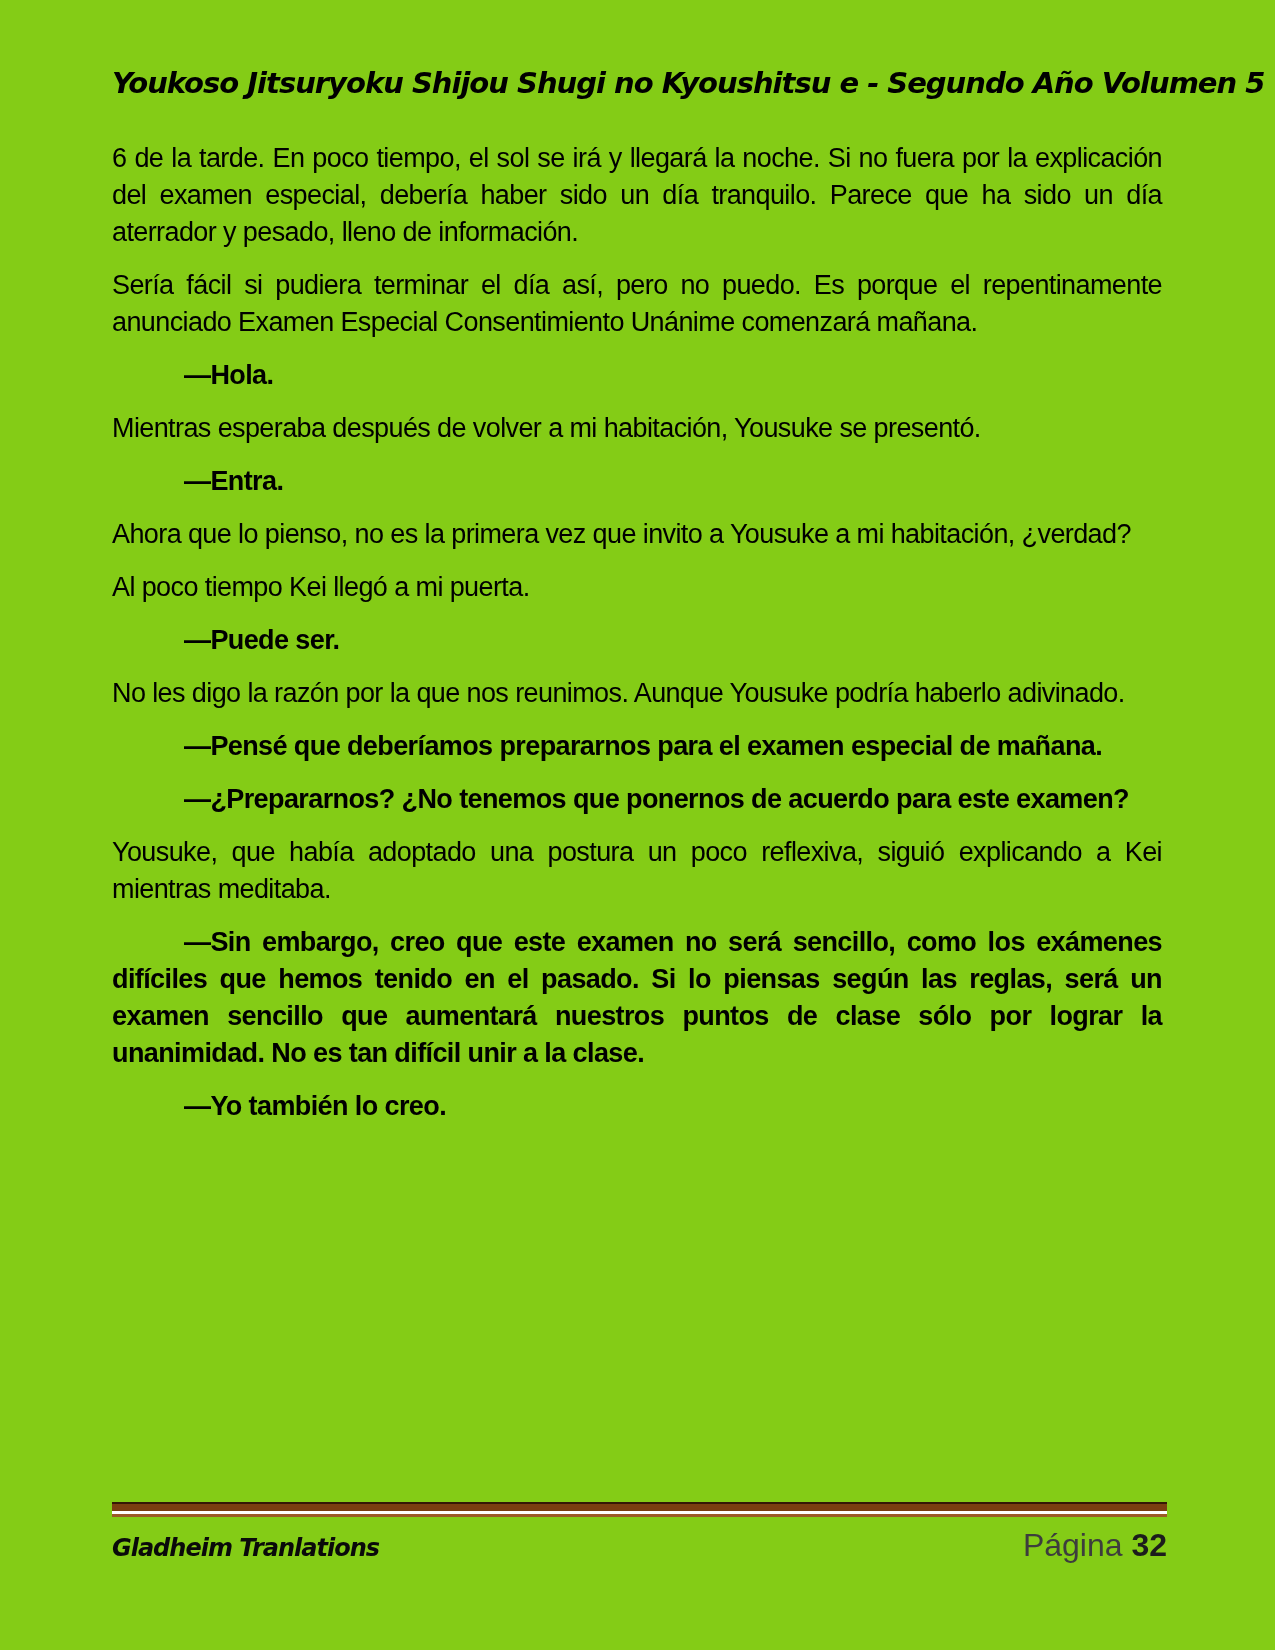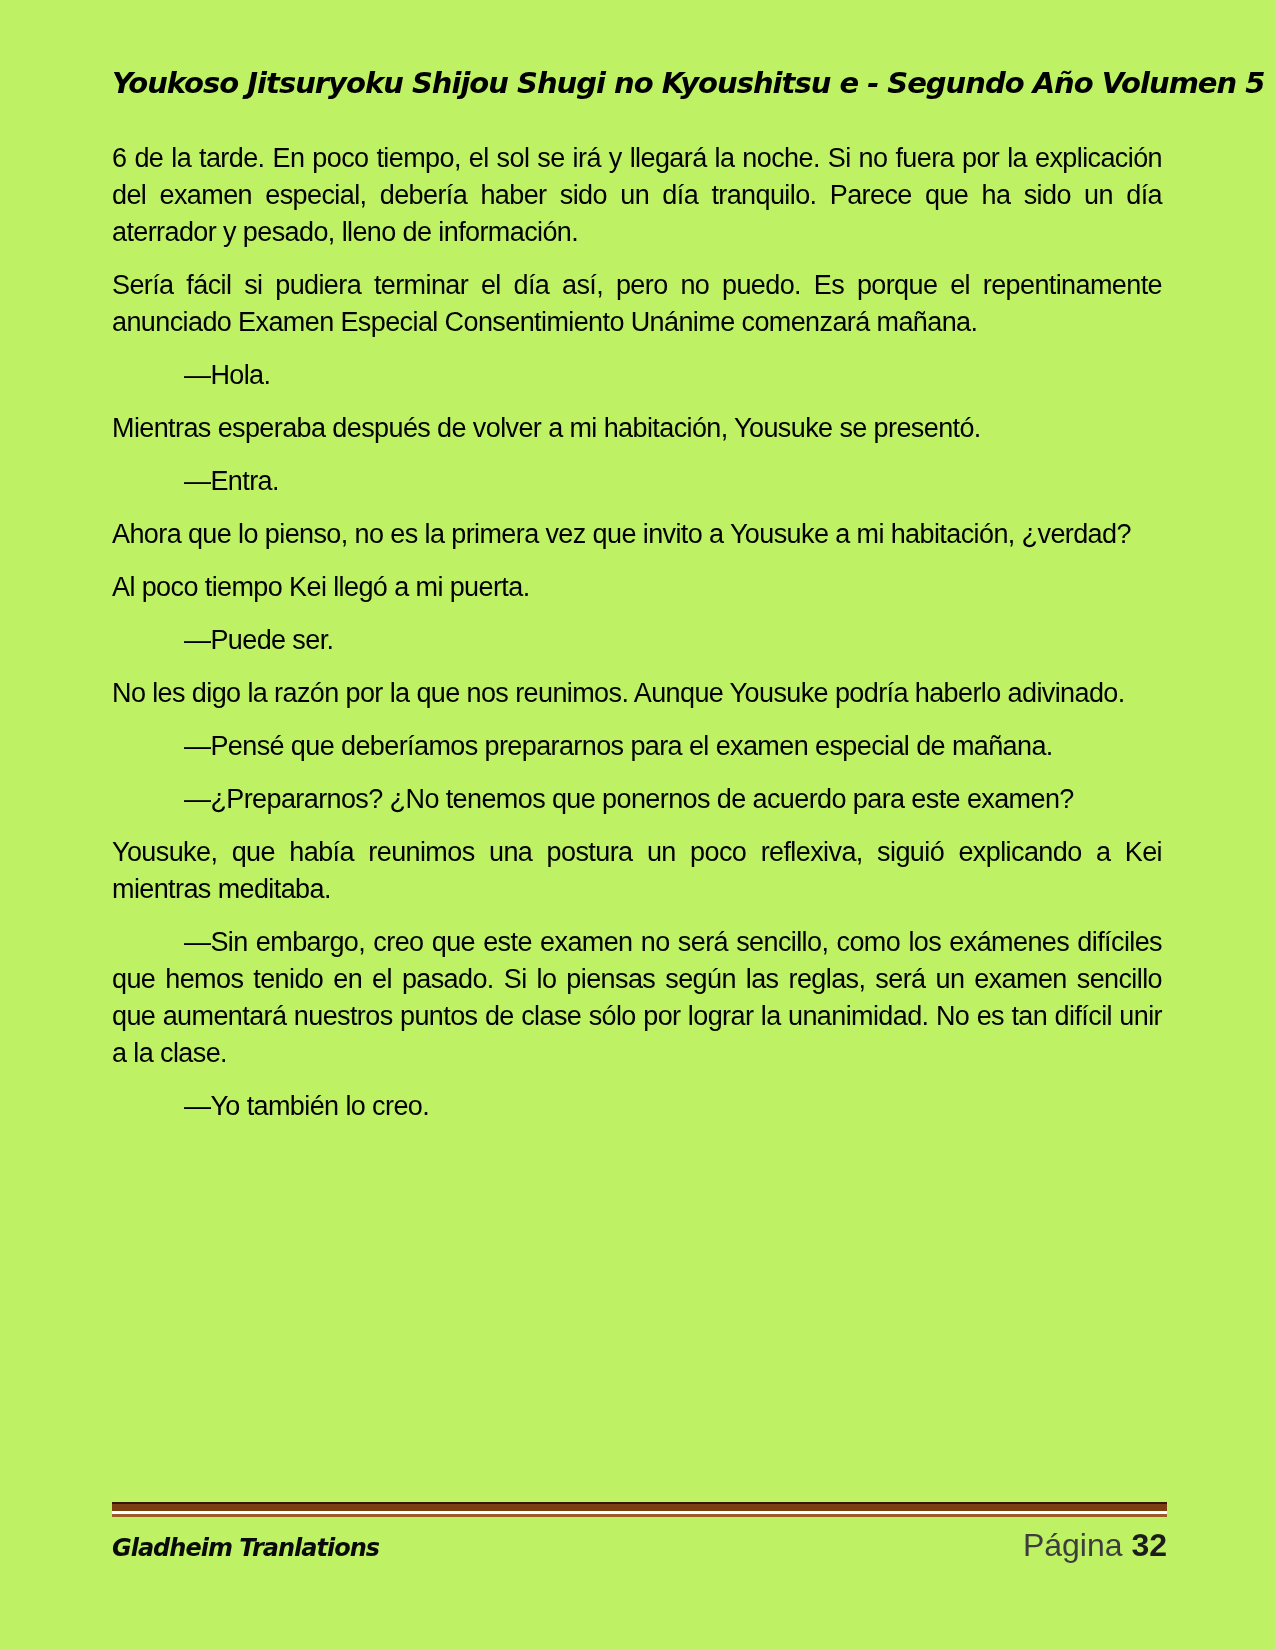--- a/index.html
+++ b/index.html
@@ -4,21 +4,21 @@
 <style>
   html, body {
     margin: 0;
     padding: 0;
     background: #ffffff;
   }
   .page {
     position: relative;
     width: 1275px;
     height: 1650px;
-    background: #bef264;
+    background: #84cc16;
     box-sizing: border-box;
     overflow: hidden;
     font-family: "Liberation Sans", sans-serif;
     color: #000;
   }
   .header {
     position: absolute;
     top: 66px;
     left: 112px;
     right: 110px;
@@ -41,20 +41,21 @@
   .content p {
     margin: 0 0 16px 0;
     font-size: 27px;
     line-height: 37px;
     letter-spacing: -0.6px;
     text-align: justify;
     color: #000000;
   }
   .content p.dialog {
     text-indent: 72px;
+    font-weight: bold;
   }
   .footer {
     position: absolute;
     top: 1502px;
     left: 112px;
     right: 108px;
   }
   .rule-thick {
     height: 7px;
     background: #7a3e10;
@@ -106,21 +107,21 @@
     <p class="narr">Sería fácil si pudiera terminar el día así, pero no puedo. Es porque el repentinamente anunciado Examen Especial Consentimiento Unánime comenzará mañana.</p>
     <p class="dialog">—Hola.</p>
     <p class="narr">Mientras esperaba después de volver a mi habitación, Yousuke se presentó.</p>
     <p class="dialog">—Entra.</p>
     <p class="narr">Ahora que lo pienso, no es la primera vez que invito a Yousuke a mi habitación, ¿verdad?</p>
     <p class="narr">Al poco tiempo Kei llegó a mi puerta.</p>
     <p class="dialog">—Puede ser.</p>
     <p class="narr">No les digo la razón por la que nos reunimos. Aunque Yousuke podría haberlo adivinado.</p>
     <p class="dialog">—Pensé que deberíamos prepararnos para el examen especial de mañana.</p>
     <p class="dialog">—¿Prepararnos? ¿No tenemos que ponernos de acuerdo para este examen?</p>
-    <p class="narr">Yousuke, que había reunimos una postura un poco reflexiva, siguió explicando a Kei mientras meditaba.</p>
+    <p class="narr">Yousuke, que había adoptado una postura un poco reflexiva, siguió explicando a Kei mientras meditaba.</p>
     <p class="dialog">—Sin embargo, creo que este examen no será sencillo, como los exámenes difíciles que hemos tenido en el pasado. Si lo piensas según las reglas, será un examen sencillo que aumentará nuestros puntos de clase sólo por lograr la unanimidad. No es tan difícil unir a la clase.</p>
     <p class="dialog">—Yo también lo creo.</p>
   </div>
 
   <div class="footer">
     <div>
       <div class="rule-thick"></div>
       <div class="rule-gap"></div>
       <div class="rule-thin"></div>
     </div>

